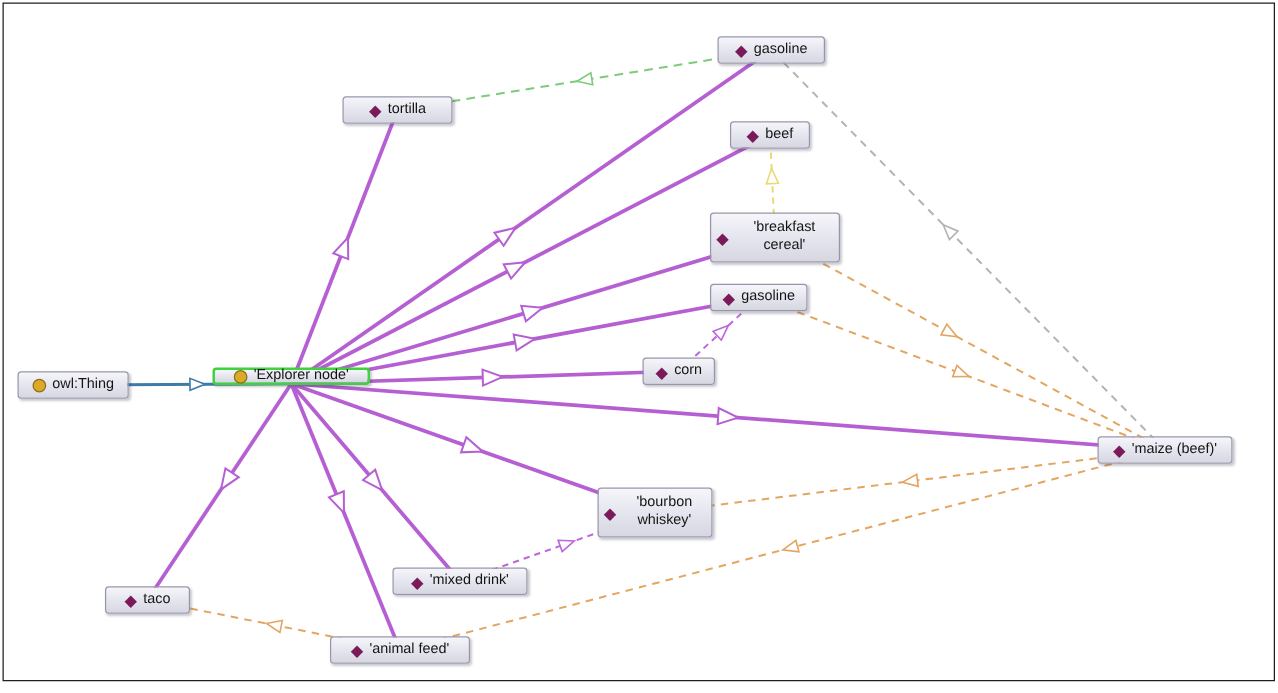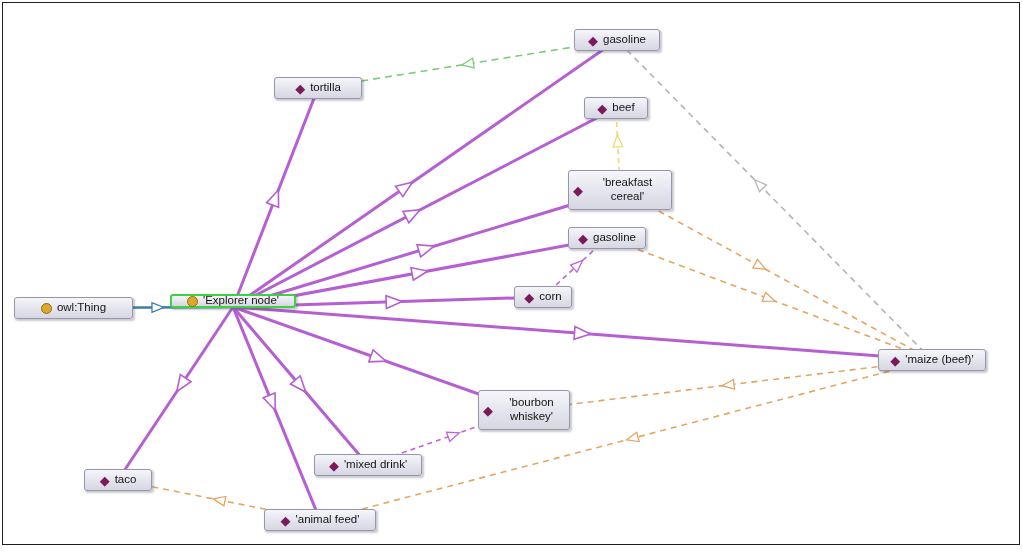--- a/index.html
+++ b/index.html
@@ -70,21 +70,21 @@
     <polygon points="582.6114623874556,260.4831831115644 577.041991123293,272.14598679840003 570.535084101796,265.0876469784712" fill="#ffffff" stroke="#bb66dd" stroke-width="1.3"></polygon>
     <polygon points="459.458611341508,432.7549767706222 449.7374072419943,441.2719123025842 446.54537007498976,432.2181341561714" fill="#ffffff" stroke="#bb66dd" stroke-width="1.3"></polygon>
     <polygon points="754.5408964129141,179.72408524486508 766.3798353911939,184.90863188546618 759.538371782978,191.64319762480366" fill="#ffffff" stroke="#b3b3b3" stroke-width="1.3"></polygon>
     <polygon points="775.1172644492335,301.10863465478917 762.1958278269351,301.3851769045976 765.5696432745979,292.3975537858241" fill="#ffffff" stroke="#e3a662" stroke-width="1.3"></polygon>
     <polygon points="765.668663612395,269.3707461990614 752.8347394283559,267.8441846908546 757.427933346854,259.4143229110226" fill="#ffffff" stroke="#e3a662" stroke-width="1.3"></polygon>
     <polygon points="722.0445535720884,385.7298341210676 733.3715791310575,379.5058087366031 734.5393137247657,389.0345230212617" fill="#ffffff" stroke="#e3a662" stroke-width="1.3"></polygon>
     <polygon points="626.3151030033679,439.91762012983844 636.7108008927613,432.23846227285577 639.138993100503,441.52629746746726" fill="#ffffff" stroke="#e3a662" stroke-width="1.3"></polygon>
     <polygon points="213.11428529561954,498.83451193972667 225.81810515259914,496.45691629676895 223.95332425616178,505.8740598237777" fill="#ffffff" stroke="#e3a662" stroke-width="1.3"></polygon>
   </svg>
 <div class="node-layer">
-    <div class="node" style="left: 14px; top: 297px; width: 119px; height: 22px;">
+    <div class="node" style="left: 14px; top: 297px; width: 89px; height: 22px;">
       <span class="icon-circle"></span>
       <span class="label">owl:Thing</span>
     </div>
     <div class="node highlight" style="left: 170px; top: 294px; width: 126px; height: 14px;">
       <span class="icon-circle"></span>
       <span class="label">'Explorer node'</span>
     </div>
     <div class="node" style="left: 274px; top: 77px; width: 88px; height: 22px;">
       <span class="icon-diamond">◆</span>
       <span class="label">tortilla</span>

